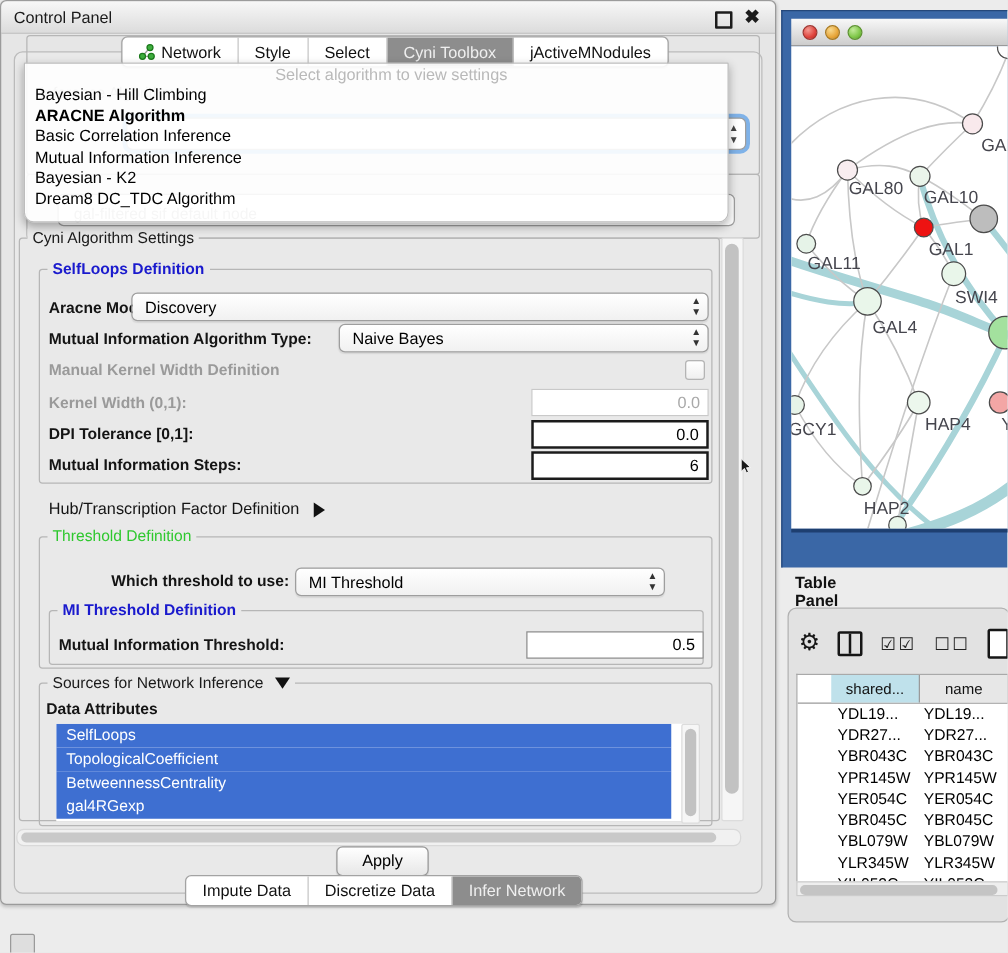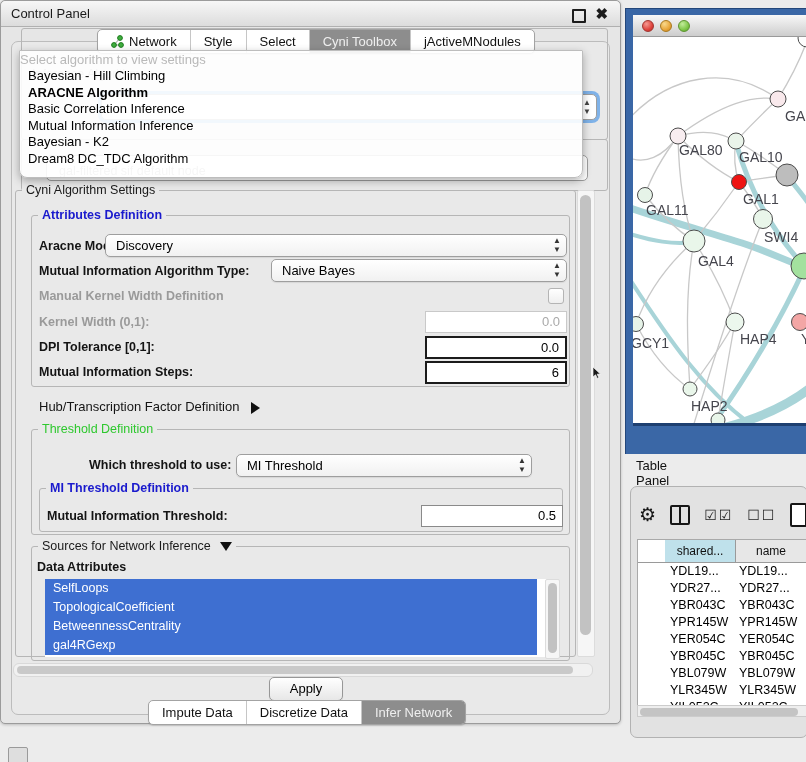--- a/index.html
+++ b/index.html
@@ -38,21 +38,21 @@
   .field.dark{border:2px solid #1b1b1b;color:#000;}
   .field.mid{border:1px solid #8a8a8a;color:#000;}
   .checkbox{position:absolute;width:14px;height:14px;border:1px solid #b4b4b4;border-radius:3px;background:linear-gradient(#fff,#efefef);}
   .title-blue{color:#1a1acd;}
   .title-green{color:#2ec82e;}
   .tri-right{display:inline-block;width:0;height:0;border-left:9px solid #111;border-top:6px solid transparent;border-bottom:6px solid transparent;vertical-align:middle;margin-left:8px;}
   .tri-down{display:inline-block;width:0;height:0;border-top:9px solid #111;border-left:6px solid transparent;border-right:6px solid transparent;vertical-align:middle;margin-left:6px;}
   
   .popup{position:absolute;left:18px;top:57px;width:562px;height:126px;background:rgba(255,255,255,0.9);
          border:1px solid #bdbdbd;border-radius:1px 1px 8px 8px;box-shadow:0 3px 8px rgba(0,0,0,.3);z-index:50;}
-  .popup-ph{height:17px;text-align:left;font-size:13px;color:#b9b9b9;line-height:17px;}
+  .popup-ph{height:17px;text-align:center;font-size:13px;color:#b9b9b9;line-height:17px;padding-left:24px;}
   .popup-item{height:16.5px;line-height:16.5px;font-size:13px;color:#000;padding-left:8px;white-space:nowrap;}
   .popup-item.bold{font-weight:bold;}
   
   .attr-list{position:absolute;left:44px;top:578px;width:512px;height:78px;background:#fff;overflow:hidden;}
   .attr-item{height:19px;line-height:19px;padding-left:8px;font-size:12.5px;color:#fff;background:#3e6fd1;width:492px;box-sizing:border-box;}
   .vscroll{position:absolute;background:#f6f6f6;border:1px solid #dcdcdc;border-radius:2px;}
   .vthumb{position:absolute;background:#c2c2c2;border-radius:6px;}
   .hscroll{position:absolute;background:#f1f1f1;border:1px solid #d9d9d9;border-radius:6px;}
   .hthumb{position:absolute;background:#c9c9c9;border-radius:4px;}
   .apply-btn{position:absolute;left:268px;top:676px;width:72px;height:22px;background:linear-gradient(#ffffff,#e7e7e7);
@@ -62,21 +62,21 @@
               border-top:1px solid #24477a;border-left:1px solid #24477a;box-sizing:border-box;}
   .net-titlebar{position:absolute;left:7px;top:6px;width:174px;height:22px;
                 background:linear-gradient(#f8f8f8,#cdcdcd);border-bottom:1px solid #9a9a9a;box-sizing:border-box;}
   .tl{position:absolute;top:5px;width:12px;height:12px;border-radius:50%;box-sizing:border-box;}
   .tl.red{left:9px;background:radial-gradient(circle at 35% 30%,#f49a92,#df443d 60%,#b22a24);border:1px solid #a03530;}
   .tl.yellow{left:27px;background:radial-gradient(circle at 35% 30%,#f8d98d,#e8a63a 60%,#c07e1c);border:1px solid #a8791f;}
   .tl.green{left:45px;background:radial-gradient(circle at 35% 30%,#c2eb9a,#7fc749 60%,#55992a);border:1px solid #5d9330;}
   .net-canvas{position:absolute;left:7px;top:28px;width:174px;height:386px;background:#fff;overflow:hidden;}
   .net-bottom-line{position:absolute;left:7px;top:414px;width:174px;height:3px;background:#1e3f70;}
   
-  .tp-title{position:absolute;left:636px;top:458px;font-size:13px;color:#111;}
+  .tp-title{position:absolute;left:636px;top:458px;font-size:13px;color:#111;font-weight:bold;}
   .tp-box{position:absolute;left:630px;top:486px;width:176px;height:250px;background:#e2e2e2;
           border:1px solid #b2b2b2;border-radius:7px;overflow:hidden;}
   .tp-toolbar{position:absolute;left:8px;top:14px;width:168px;height:28px;display:flex;align-items:center;gap:14px;}
   .gear{font-size:19px;color:#161616;line-height:22px;}
   .cols-icon{width:18px;height:16px;border:2px solid #161616;border-radius:2px;display:flex;}
   .cols-icon div{flex:1;}
   .cols-icon div:first-child{border-right:2px solid #161616;}
   .chk-glyph{font-size:14px;color:#222;letter-spacing:2px;white-space:nowrap;}
   .doc-icon{width:14px;height:20px;border:2px solid #161616;border-radius:2px;background:#fff;}
   .tp-table{position:absolute;left:6px;top:52px;width:170px;height:166px;overflow:hidden;background:#fff;border:1px solid #a9a9a9;border-bottom:none;}
@@ -152,21 +152,21 @@
     </div>
 
     <div class="grp" style="left:14px;top:189px;width:559px;height:465px;">
       <span class="grp-title" style="left:6px;top:-8px;color:#1a1a1a;">Cyni Algorithm Settings</span>
     </div>
     <div class="vscroll" style="left:576px;top:189px;width:16px;height:465px;">
       <div class="vthumb" style="left:2px;top:4px;width:11px;height:440px;"></div>
     </div>
 
     <div class="grp" style="left:30px;top:214px;width:537px;height:170px;">
-      <span class="grp-title title-blue" style="left:6px;top:-8px;font-weight:bold;">Attributes Definition</span>
+      <span class="grp-title title-blue" style="left:6px;top:-8px;font-weight:bold;">SelfLoops Definition</span>
     </div>
     <span class="lbl" style="left:38px;top:238px;">Aracne Mode:</span>
     <div class="combo" style="left:104px;top:233px;width:462px;height:23px;">
       <span>Discovery</span>
       <span class="arrows">▲<br>▼</span>
     </div>
     <span class="lbl" style="left:38px;top:263px;">Mutual Information Algorithm Type:</span>
     <div class="combo" style="left:270px;top:258px;width:296px;height:23px;">
       <span>Naive Bayes</span>
       <span class="arrows">▲<br>▼</span>

